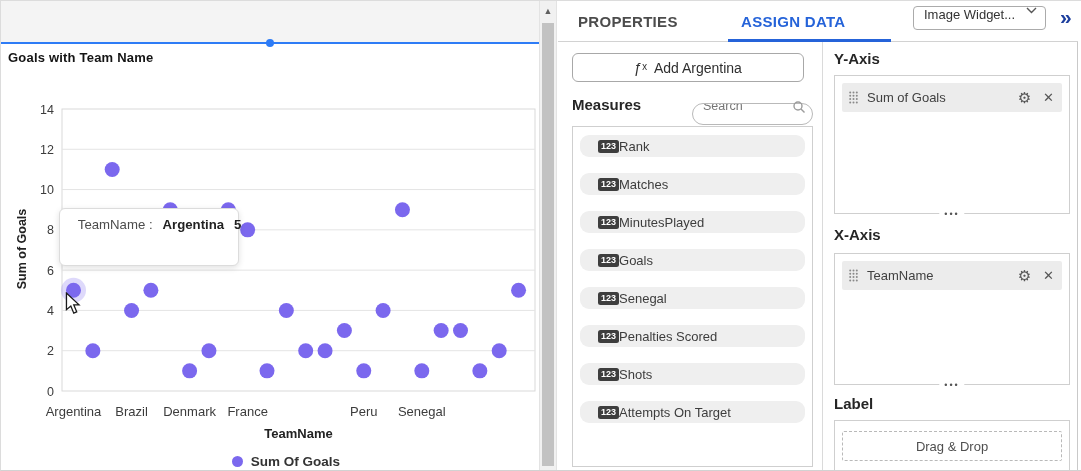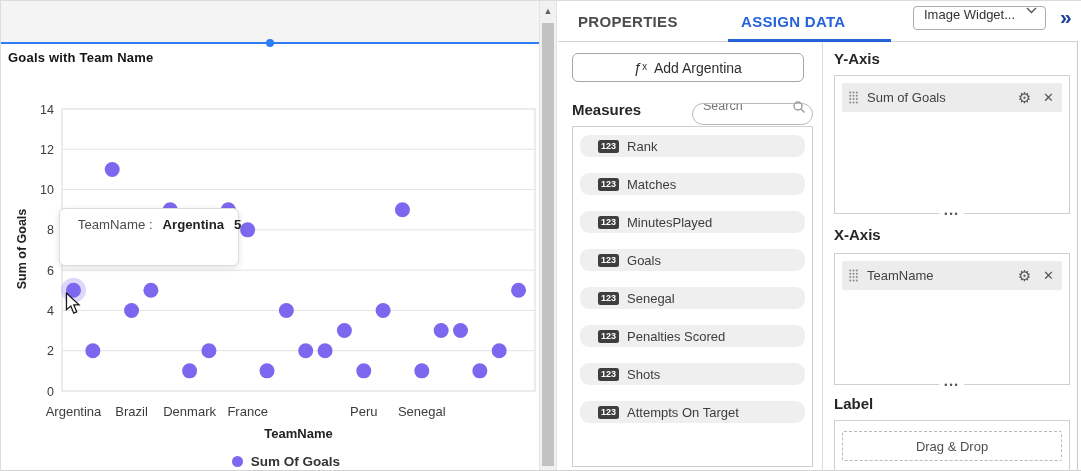--- a/index.html
+++ b/index.html
@@ -52,28 +52,28 @@
   .tab-assign{left:183px;color:var(--accent)}
   .tab-underline{position:absolute;left:170px;top:38px;width:163px;height:3px;background:var(--accent)}
   .widget-dd{position:absolute;left:355px;top:5px;width:133px;height:24px;border:1px solid #ababab;border-radius:4px;
       display:flex;align-items:flex-start;justify-content:space-between;padding:0 8px 0 10px;font-size:13px;color:#333;background:#fff}
   .collapse{position:absolute;left:502px;top:4px;font-size:21px;font-weight:bold;color:var(--navy)}
 
   .assign-left{position:absolute;left:0;top:41px;width:265px;height:430px;border-right:1px solid #dadada}
   .add-expr{position:absolute;left:14px;top:11px;width:232px;height:29px;border:1px solid #a8a8a8;border-radius:6px;
       display:flex;align-items:center;justify-content:center;gap:7px;font-size:14px;color:#2f2f2f;background:#fff}
   .fx{font-size:14.5px;color:#333}
-  .measures-row{position:absolute;left:14px;top:54px;width:241px;display:flex;justify-content:space-between;align-items:flex-end}
+  .measures-row{position:absolute;left:14px;top:54px;width:241px;display:flex;justify-content:space-between;align-items:flex-start}
   .measures-h{font-size:15px;font-weight:bold;color:#262626}
   .search-wrap{position:relative;width:121px;height:22px}
   .search-input{width:121px;height:22px;border:1px solid #b9b9b9;border-radius:11px;padding:0 24px 15px 10px;
       font-size:12.5px;color:#a16207;outline:none;background:#fff;font-family:"Liberation Sans",sans-serif}
   .search-icon{position:absolute;right:7px;top:4px}
   .mlist{position:absolute;left:14px;top:84px;width:241px;height:341px;border:1px solid #cfcfcf;padding:8px 7px;overflow:hidden}
-  .mitem{height:22px;background:#efefef;border-radius:9px;display:flex;align-items:center;gap:8px;
+  .mitem{height:22px;background:#efefef;border-radius:9px;display:flex;align-items:center;
       padding-left:18px;margin-bottom:16px;font-size:13px;color:#3d3d3d}
   .b123{background:#3e3e3e;color:#fff;font-size:9px;font-weight:bold;padding:2px 3px;border-radius:2.5px;line-height:1}
 
   .assign-right{position:absolute;left:266px;top:41px;width:254px;height:430px}
   .sec-h{position:absolute;left:10px;font-size:15px;font-weight:bold;color:#262626}
   .h-y{top:8px}.h-x{top:184px}.h-l{top:353px}
   .dropbox{position:absolute;left:10px;width:236px;border:1px solid #cfcfcf;background:#fff}
   .box-y{top:33px;height:139px}
   .box-x{top:211px;height:132px}
   .box-l{top:378px;height:92px}

